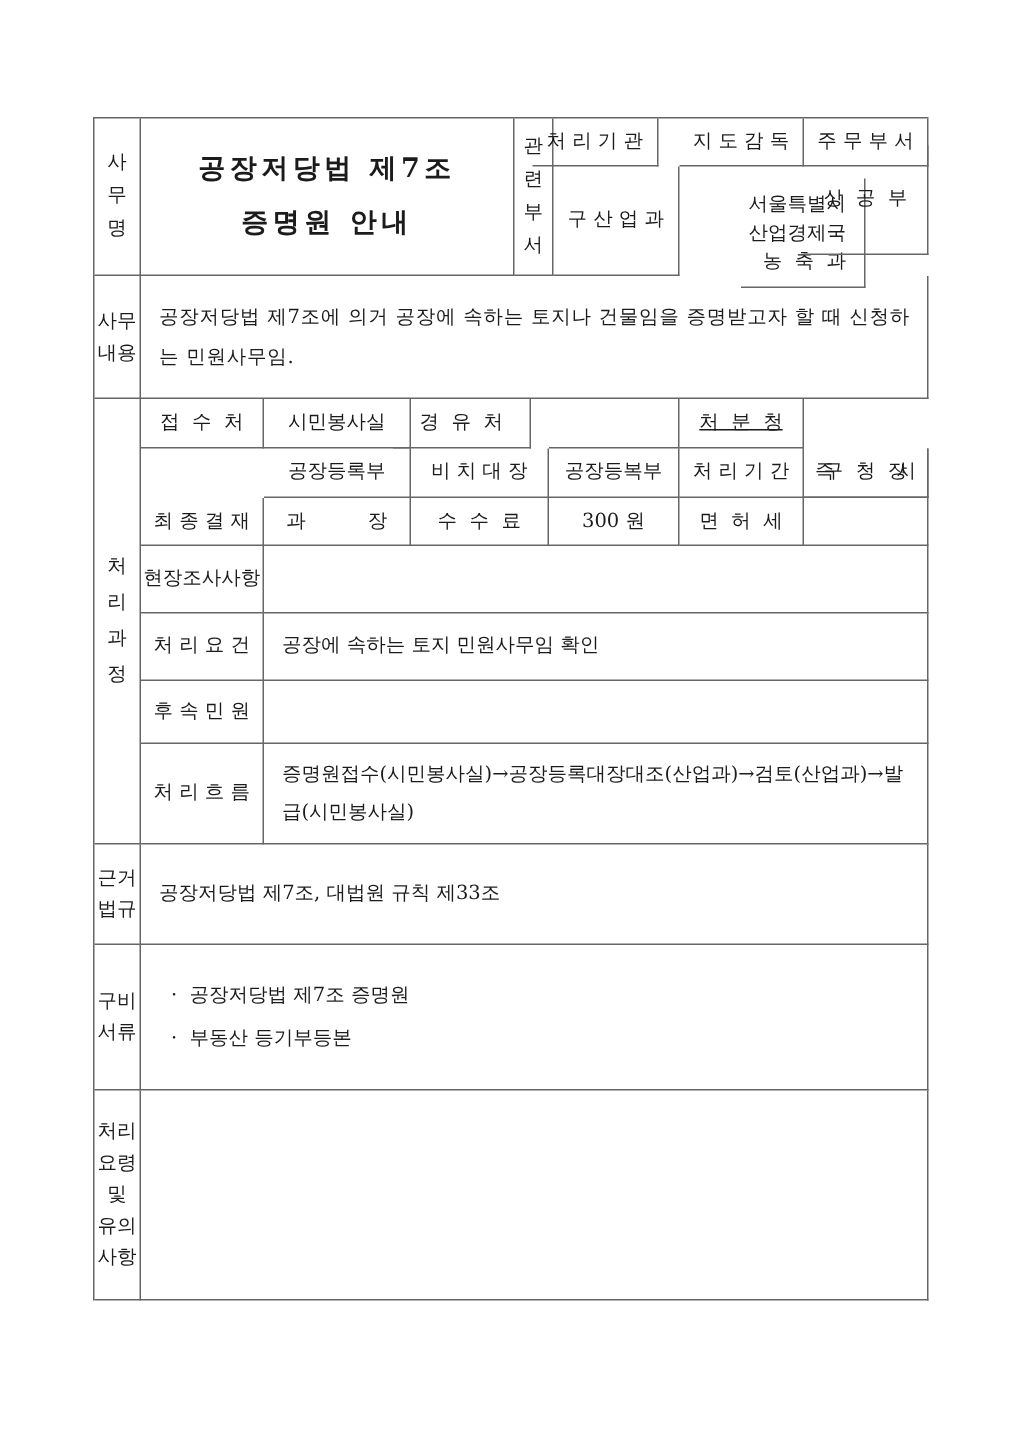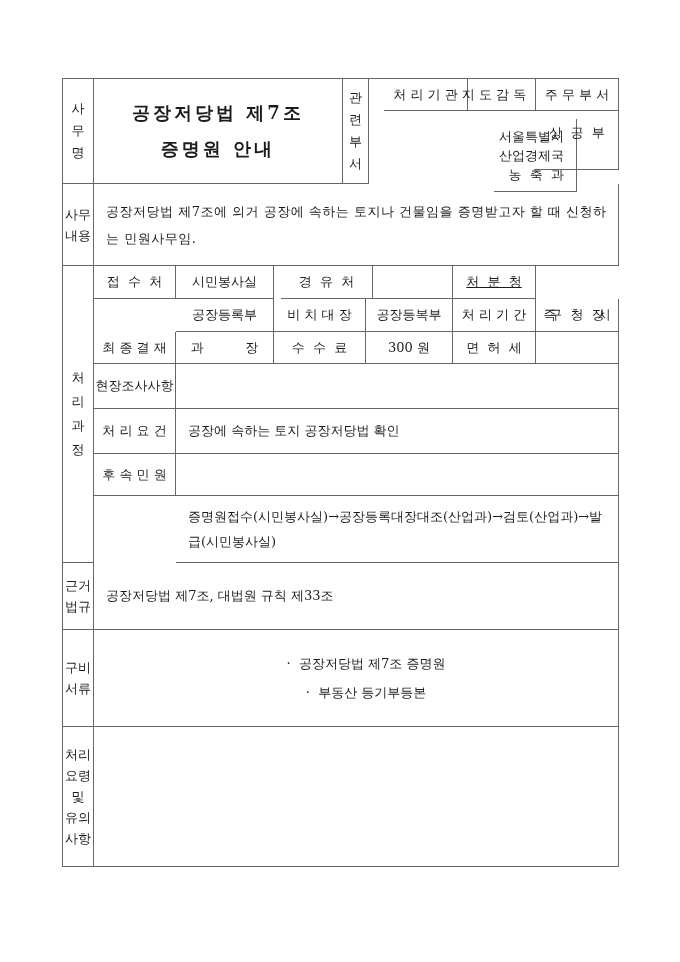--- a/index.html
+++ b/index.html
@@ -51,21 +51,21 @@
     padding-right:10px;
   }
   .para{
     align-items:center;
     line-height:27px;
     letter-spacing:0.5px;
   }
   .small-pad{padding-left:5px;padding-right:4px;}
   .bullets{
     flex-direction:column;
-    align-items:center;
+    align-items:flex-start;
     justify-content:center;
     line-height:29px;
     padding-left:20px;
   }
 </style>
 </head>
 <body>
 
 <div class="page">
   <div class="doc-table">
@@ -75,42 +75,43 @@
 명</div>
 
     <div class="c title" style="left:31px;top:0;width:249px;height:105px;">공장저당법 제7조
 증명원 안내</div>
 
     <div class="c vt" style="left:280px;top:0;width:26px;height:105px;">관
 련
 부
 서</div>
 
-    <div class="c" style="left:321px;top:0;width:84px;height:32px;">처 리 기 관</div>
+    <div class="c" style="left:292px;top:0;width:84px;height:32px;">처 리 기 관</div>
     <div class="c" style="left:390px;top:0;width:83px;height:32px;">지 도 감 독</div>
     <div class="c" style="left:473px;top:0;width:83px;height:32px;">주 무 부 서</div>
 
+    <div class="c" style="left:306px;top:32px;width:84px;height:73px;">구 산 업 과</div>
     <div class="c small-pad" style="left:390px;top:40px;width:83px;height:73px;line-height:19px;justify-content:flex-start;text-align:right;margin-left:41px;">서울특별시
 산업경제국
 농  축  과</div>
     <div class="c" style="left:473px;top:18px;width:83px;height:73px;">상  공  부</div>
 
     <div class="c" style="left:0;top:105px;width:31px;height:82px;line-height:21px;">사무
 내용</div>
     <div class="c val-left para" style="left:31px;top:105px;width:525px;height:82px;">공장저당법 제7조에 의거 공장에 속하는 토지나 건물임을 증명받고자 할 때 신청하
 는 민원사무임.</div>
 
     <div class="c vt24" style="left:0;top:187px;width:31px;height:297px;">처
 리
 과
 정</div>
 
     <div class="c" style="left:31px;top:187px;width:82px;height:33px;">접  수  처</div>
     <div class="c" style="left:113px;top:187px;width:98px;height:33px;">시민봉사실</div>
-    <div class="c" style="left:218px;top:187px;width:92px;height:33px;">경  유  처</div>
+    <div class="c" style="left:199px;top:187px;width:92px;height:33px;">경  유  처</div>
     <div class="c" style="left:303px;top:187px;width:87px;height:33px;"></div>
     <div class="c" style="left:390px;top:187px;width:83px;height:33px;text-decoration:underline;">처  분  청</div>
     <div class="c" style="left:473px;top:187px;width:83px;height:33px;margin-top:33px;">구  청  장</div>
 
     <div class="c" style="left:113px;top:220px;width:98px;height:33px;">공장등록부</div>
     <div class="c" style="left:211px;top:220px;width:92px;height:33px;">비 치 대 장</div>
     <div class="c" style="left:303px;top:220px;width:87px;height:33px;">공장등복부</div>
     <div class="c" style="left:390px;top:220px;width:83px;height:33px;">처 리 기 간</div>
     <div class="c" style="left:473px;top:220px;width:83px;height:33px;">즉          시</div>
 
@@ -118,25 +119,26 @@
     <div class="c" style="left:113px;top:253px;width:98px;height:32px;">과          장</div>
     <div class="c" style="left:211px;top:253px;width:92px;height:32px;">수  수  료</div>
     <div class="c" style="left:303px;top:253px;width:87px;height:32px;">300 원</div>
     <div class="c" style="left:390px;top:253px;width:83px;height:32px;">면  허  세</div>
     <div class="c" style="left:473px;top:253px;width:83px;height:32px;"></div>
 
     <div class="c" style="left:31px;top:285px;width:82px;height:45px;">현장조사사항</div>
     <div class="c val-left" style="left:113px;top:285px;width:443px;height:45px;"></div>
 
     <div class="c" style="left:31px;top:330px;width:82px;height:45px;">처 리 요 건</div>
-    <div class="c val-left" style="left:113px;top:330px;width:443px;height:45px;">공장에 속하는 토지 공장저당법 확인</div>
+    <div class="c val-left" style="left:113px;top:330px;width:443px;height:45px;">공장에 속하는 토지 민원사무임 확인</div>
 
     <div class="c" style="left:31px;top:375px;width:82px;height:42px;">후 속 민 원</div>
     <div class="c val-left" style="left:113px;top:375px;width:443px;height:42px;"></div>
 
+    <div class="c" style="left:31px;top:417px;width:82px;height:67px;">처 리 흐 름</div>
     <div class="c val-left" style="left:113px;top:417px;width:443px;height:67px;line-height:25px;">증명원접수(시민봉사실)→공장등록대장대조(산업과)→검토(산업과)→발급(시민봉사실)</div>
 
     <div class="c" style="left:0;top:484px;width:31px;height:67px;line-height:21px;">근거
 법규</div>
     <div class="c val-left" style="left:31px;top:484px;width:525px;height:67px;">공장저당법 제7조, 대법원 규칙 제33조</div>
 
     <div class="c" style="left:0;top:551px;width:31px;height:97px;line-height:21px;">구비
 서류</div>
     <div class="c bullets" style="left:31px;top:551px;width:525px;height:97px;">
       <span>·  공장저당법 제7조 증명원</span>

